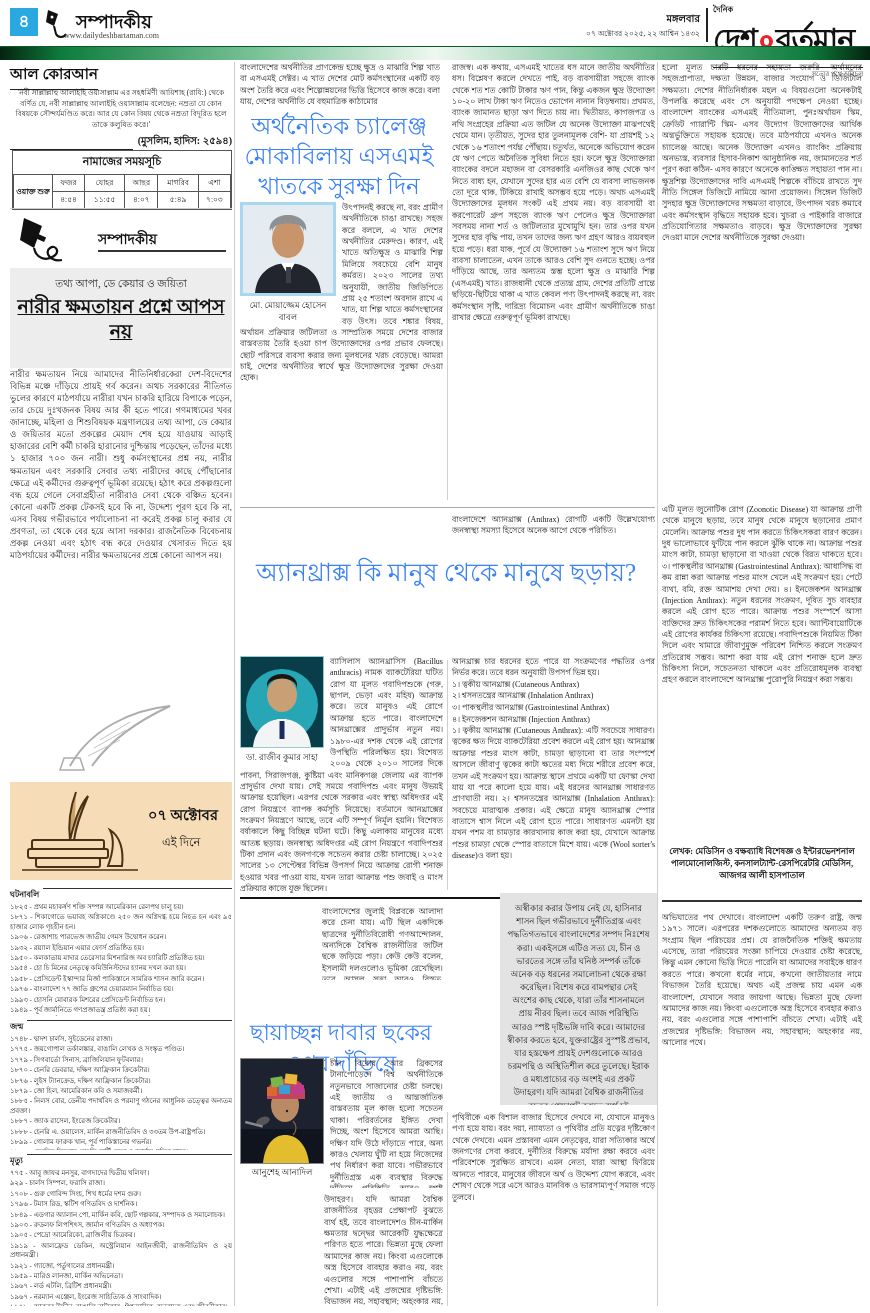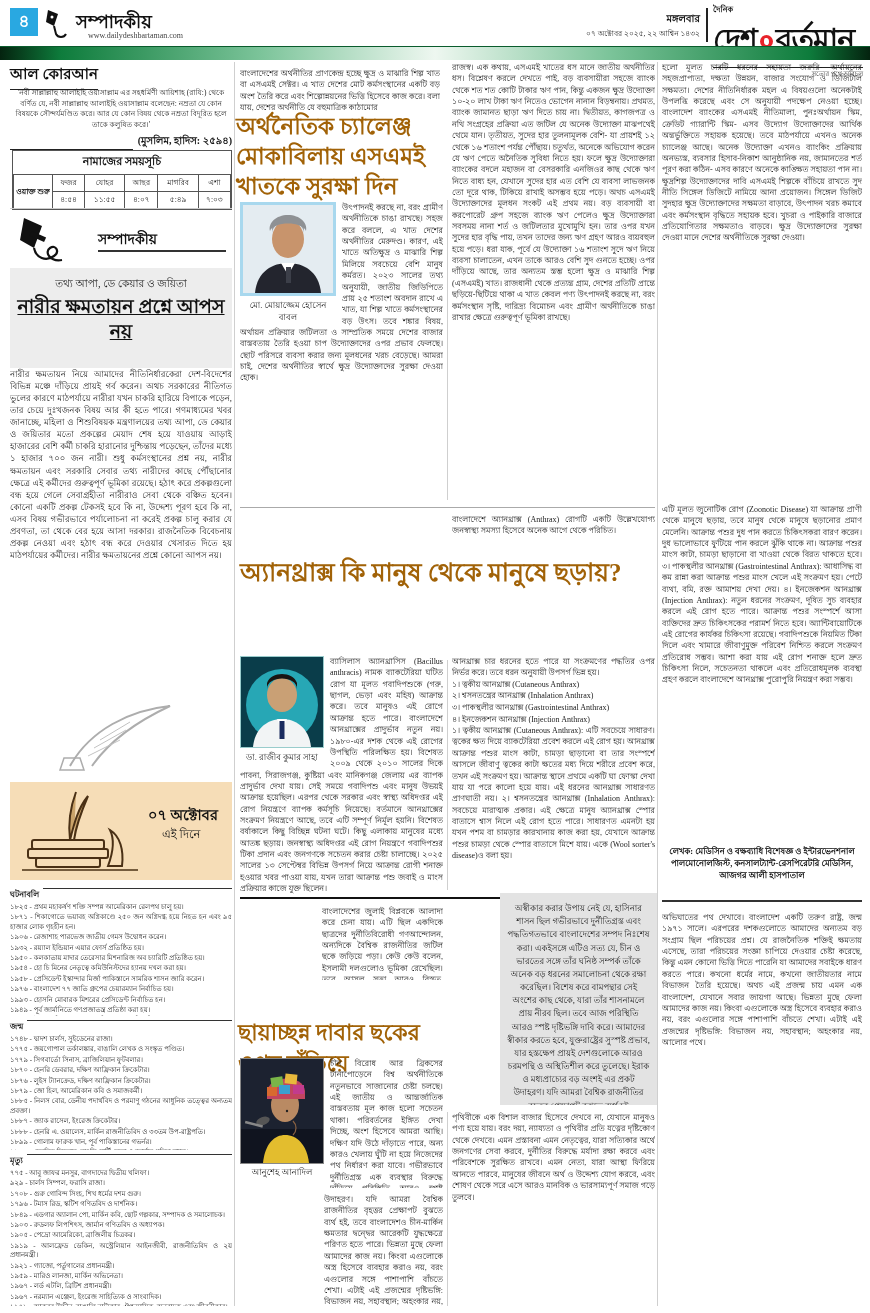--- a/index.html
+++ b/index.html
@@ -5,21 +5,21 @@
   html,body{margin:0;padding:0;background:#fff;}
   .page{position:relative;width:870px;height:1313px;background:#fff;overflow:hidden;
         font-family:"Liberation Serif","DejaVu Serif",serif;color:#111;}
   .abs{position:absolute;}
   .body-text{font-size:8px;line-height:1.42;text-align:justify;color:#1c1c1c;overflow:hidden;}
   .small-list{font-size:6.9px;line-height:1.36;color:#1c1c1c;overflow:hidden;text-align:justify;}
   .tl-item{margin-bottom:1px;}
   .list-head{display:flex;align-items:flex-start;gap:4px;font-size:8px;font-weight:bold;color:#111;}
   .list-head::after{content:"";flex:1;border-top:1.5px solid #333;}
   .caption{font-size:8.5px;text-align:center;color:#222;}
-  .headline{font-weight:bold;text-align:left;color:#a16207;}
+  .headline{font-weight:normal;text-align:center;color:#3b82f6;}
   .vr{position:absolute;width:1px;background:#cfcfcf;}
   .hr{position:absolute;background:#aaa;}
   .pageno{position:absolute;left:10px;top:8px;width:28px;height:28px;background:#29a8e1;
           color:#fff;font-size:17px;font-weight:bold;display:flex;align-items:center;justify-content:center;}
   .section-label{font-size:18px;font-weight:bold;color:#111;}
   .site-url{font-size:8px;color:#444;}
   .date-block{text-align:right;}
   .date-day{font-size:10px;font-weight:bold;}
   .date-line{font-size:7.5px;color:#222;}
   .brand-prefix{font-size:8px;font-weight:bold;}
@@ -39,41 +39,41 @@
   .prayer table{border-collapse:collapse;width:100%;}
   .prayer td{border:1px solid #555;font-size:7.5px;text-align:center;padding:2px 1px;}
   .p-label{font-weight:bold;font-size:7px;}
   .ed-label{font-size:14px;font-weight:bold;}
   .ed-underline{position:absolute;height:2px;background:#333;}
   .headbox{background:#ededed;text-align:center;padding-top:8px;}
   .kicker{font-size:10.5px;color:#222;}
   .ed-title{font-size:19px;font-weight:bold;line-height:1.3;margin-top:2px;text-decoration:underline;}
   .thisday{background:#f6ddb7;}
   .td-l1{font-size:14.5px;font-weight:bold;}
-  .td-l2{font-size:11.5px;}
+  .td-l2{font-size:11.5px;margin-top:8px;}
   .photo-wrap{float:left;margin:0 6px 2px 0;}
   .photo-frame{border:3px solid #a8d8ee;}
   .quote-box{background:#e3e3e3;font-size:8.5px;line-height:1.55;text-align:center;padding:9px 7px;color:#1a1a1a;overflow:hidden;}
   .author-line{font-size:8.4px;font-weight:bold;text-align:center;line-height:1.45;color:#111;overflow:hidden;}
   .types-line{font-size:8px;line-height:1.45;}
 </style>
 </head>
 <body>
 
 <div class="page">
 
   <div class="pageno">৪</div>
 
   <svg class="abs" style="left:44px;top:8px;" width="26" height="32" viewBox="0 0 26 32">
     <path d="M4 2 L14 6 L10 18 L2 14 Z" fill="#111"></path>
     <path d="M10 18 L12 26 C14 30 20 30 22 26" stroke="#111" stroke-width="2" fill="none"></path>
     <circle cx="8" cy="9" r="1.5" fill="#fff"></circle>
   </svg>
   <div class="abs section-label" style="left:76px;top:8px;">সম্পাদকীয়</div>
-  <div class="abs site-url" style="left:88px;top:31px;">www.dailydeshbartaman.com</div>
+  <div class="abs site-url" style="left:64px;top:31px;">www.dailydeshbartaman.com</div>
 
   <div class="abs date-block" style="left:555px;top:11px;width:145px;">
     <div class="date-day">মঙ্গলবার</div>
     <div class="date-line">০৭ অক্টোবর ২০২৫, ২২ আশ্বিন ১৪৩২</div>
   </div>
   <div class="abs" style="left:706px;top:8px;height:34px;border-left:2px solid #222;"></div>
 
   <div class="abs" style="left:713px;top:3px;width:150px;">
     <div class="brand-prefix">দৈনিক</div>
     <div class="brand-row">
@@ -205,21 +205,21 @@
       <div class="tl-item">১৯০৩ - রুডলফ লিপশিৎস, জার্মান গণিতবিদ ও অধ্যাপক।</div>
       <div class="tl-item">১৯০৫ - পেদ্রো আমেরিকো, ব্রাজিলীয় চিত্রকর।</div>
       <div class="tl-item">১৯১৯ - আলফ্রেড ডেকিন, অস্ট্রেলিয়ান আইনজীবী, রাজনীতিবিদ ও ২য় প্রধানমন্ত্রী।</div>
       <div class="tl-item">১৯২১ - গ্যাজো, পর্তুগালের প্রধানমন্ত্রী।</div>
       <div class="tl-item">১৯৫৯ - মারিও লানজা, মার্কিন অভিনেতা।</div>
       <div class="tl-item">১৯৬৭ - লর্ড এটলি, ব্রিটিশ প্রধানমন্ত্রী।</div>
       <div class="tl-item">১৯৬৭ - নরম্যান এঞ্জেল, ইংরেজ সাহিত্যিক ও সাংবাদিক।</div>
       <div class="tl-item">১৯৭৮ - আকবর উদ্দীন, বাঙালি নাট্যকার, ঔপন্যাসিক, অনুবাদক এবং জীবনীকার।</div>
     </div>
 
-  <div class="abs body-text" style="left:240px;top:68px;width:200px;height:52px;">বাংলাদেশের অর্থনীতির প্রাণকেন্দ্র হচ্ছে ক্ষুদ্র ও মাঝারি শিল্প খাত বা এসএমই সেক্টর। এ খাত দেশের মোট কর্মসংস্থানের একটি বড় অংশ তৈরি করে এবং শিল্পোন্নয়নের ভিত্তি হিসেবে কাজ করে। বলা যায়, দেশের অর্থনীতি যে বহুমাত্রিক কাঠামোর</div>
+  <div class="abs body-text" style="left:240px;top:62px;width:200px;height:52px;">বাংলাদেশের অর্থনীতির প্রাণকেন্দ্র হচ্ছে ক্ষুদ্র ও মাঝারি শিল্প খাত বা এসএমই সেক্টর। এ খাত দেশের মোট কর্মসংস্থানের একটি বড় অংশ তৈরি করে এবং শিল্পোন্নয়নের ভিত্তি হিসেবে কাজ করে। বলা যায়, দেশের অর্থনীতি যে বহুমাত্রিক কাঠামোর</div>
 
   <div class="abs headline" style="left:236px;top:112px;width:206px;height:86px;font-size:23px;line-height:1.3;">অর্থনৈতিক চ্যালেঞ্জ মোকাবিলায় এসএমই খাতকে সুরক্ষা দিন</div>
 
   <div class="abs body-text" style="left:240px;top:202px;width:203px;height:302px;">
     <div class="photo-wrap">
       <svg class="photo-frame" width="90" height="88" viewBox="0 0 90 88">
         <rect width="90" height="88" fill="#e4ecf1"></rect>
         <ellipse cx="45" cy="34" rx="16" ry="19" fill="#c8946c"></ellipse>
         <path d="M29 28 C29 14 61 14 61 28 L61 22 C57 10 33 10 29 22 Z" fill="#9a9da1"></path>
         <path d="M27 26 C25 18 33 10 45 10 C57 10 65 18 63 26 C60 16 30 16 27 26 Z" fill="#8e9194"></path>

